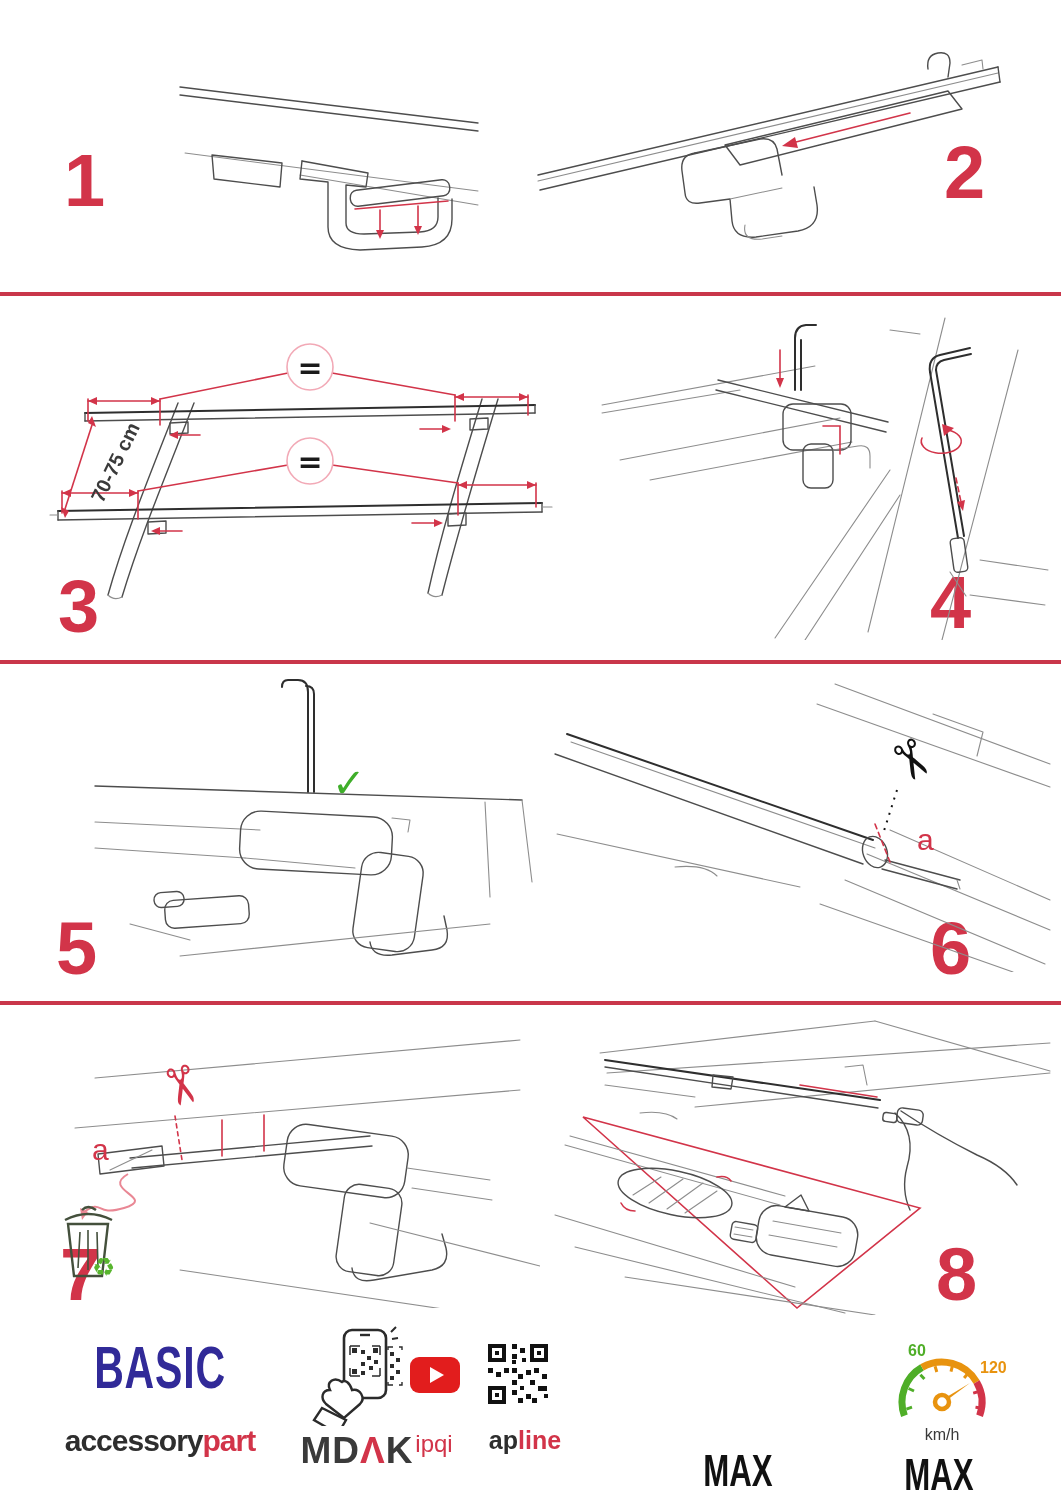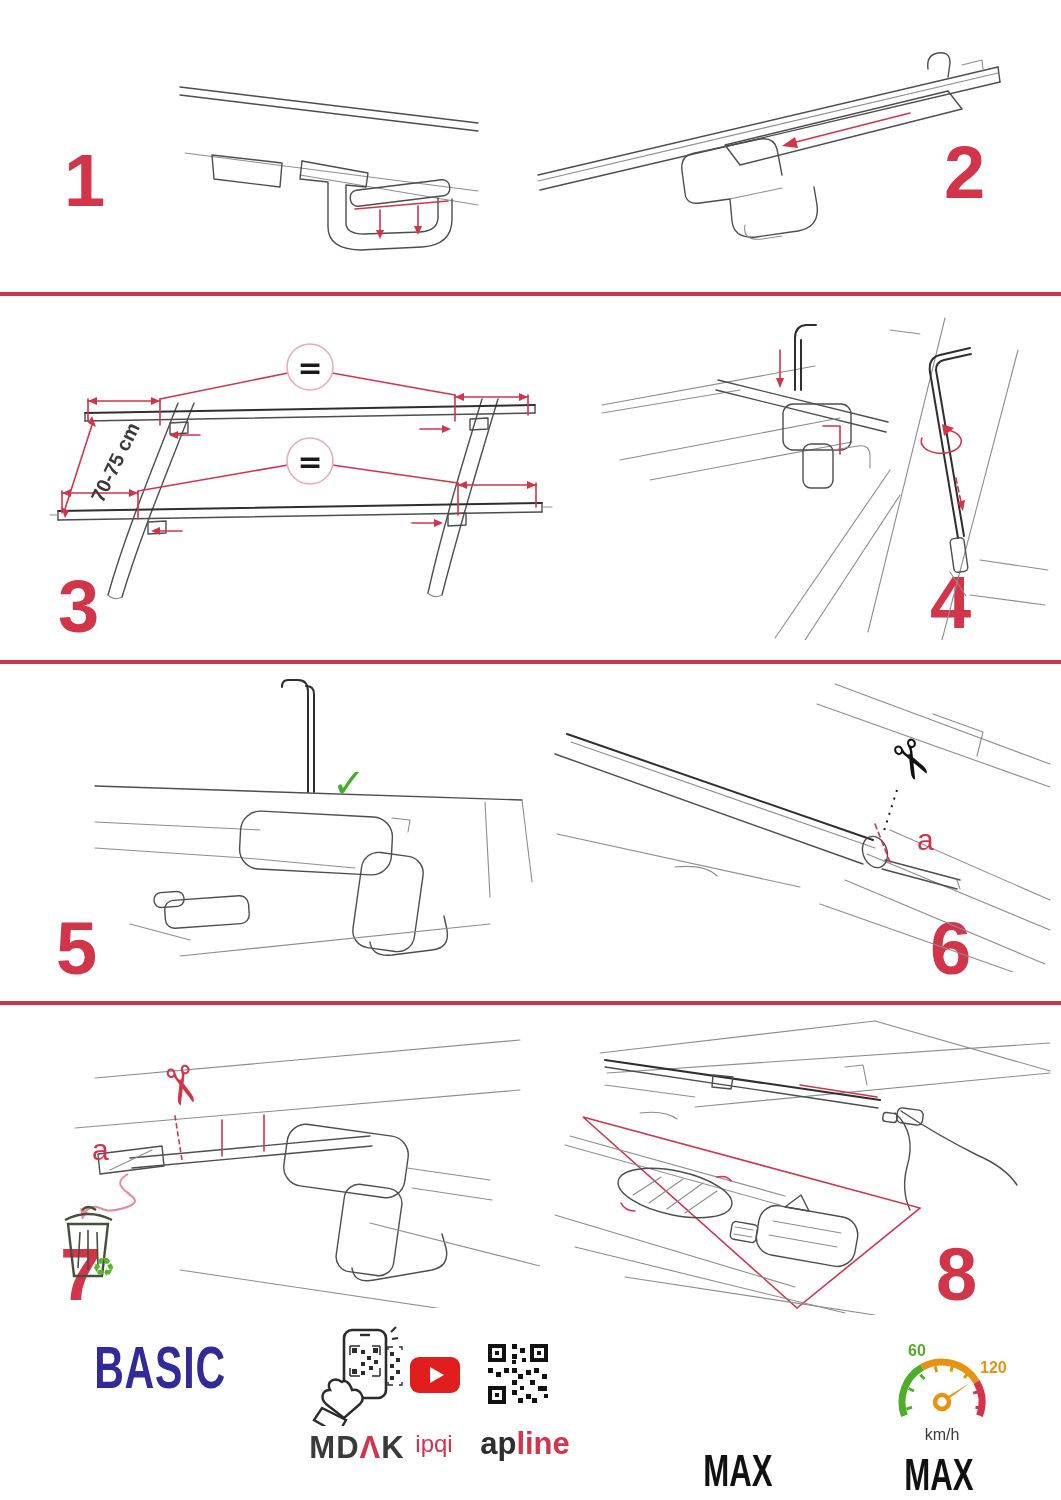--- a/index.html
+++ b/index.html
@@ -25,26 +25,26 @@
   .scis-r{font:52px "DejaVu Sans",sans-serif;fill:#d23449;}
   .recy{font:26px "DejaVu Sans",sans-serif;fill:#58b52e;}
   
   .basic{position:absolute;left:52px;top:1334px;width:216px;text-align:center;
          color:#312a98;font-size:50px;font-weight:bold;letter-spacing:1px;
          transform:scaleX(0.82) scaleY(1.18);transform-origin:center top;}
   .brandline{position:absolute;left:42px;top:1424px;width:236px;text-align:center;
              font-size:30px;font-weight:bold;letter-spacing:-1px;color:#2e2e2e;}
   .brandline .r{color:#d23449;}
   .mdak{position:absolute;left:282px;top:1430px;width:150px;text-align:center;
-        font-size:31px;font-weight:bold;letter-spacing:1px;color:#3a3a3a;}
+        font-size:37px;font-weight:bold;letter-spacing:1px;color:#3a3a3a;}
   .mdak .r{color:#d23449;}
   .ipqi{position:absolute;left:396px;top:1430px;width:76px;text-align:center;
         font-size:24px;color:#d23449;letter-spacing:0;}
   .apline{position:absolute;left:470px;top:1426px;width:110px;text-align:center;
-          font-size:31px;font-weight:bold;color:#2e2e2e;letter-spacing:0;}
+          font-size:25px;font-weight:bold;color:#2e2e2e;letter-spacing:0;}
   .apline .r{color:#d23449;}
   .maxlbl{position:absolute;text-align:center;color:#111111;font-size:40px;font-weight:bold;
           transform:scaleX(0.78) scaleY(1.12);transform-origin:center top;}
 </style>
 </head>
 <body>
 
 <div id="page">
 
   <div class="step-num" style="left:64px;top:144px;">1</div>
@@ -324,20 +324,21 @@
         <path class="red" d="M172,162 Q182,160 186,166" stroke-width="2.4"></path>
       <rect class="ln" x="212" y="196" width="100" height="50" rx="18" transform="rotate(10 262 221)"></rect>
       <path class="ln2" d="M228,206 L296,218 M224,220 L292,232"></path>
       <rect class="ln" x="186" y="208" width="26" height="18" rx="4" transform="rotate(10 199 217)"></rect>
       <path class="ln2" d="M190,212 L208,215 M189,219 L207,222"></path>
       <path class="ln" d="M240,192 L256,180 L264,196 Z"></path>
     </svg>
   </div>
 
   <div class="basic">BASIC</div>
+  <div class="brandline"><span>accessory</span><span class="r">part</span></div>
 
   <div class="art" style="left:312px;top:1326px;">
     <svg width="92" height="100" viewBox="0 0 92 100">
       <rect x="32" y="4" width="42" height="68" rx="8" stroke="#2b2b2b" stroke-width="2.6" fill="#fff"></rect>
       <path d="M48,9 L58,9" stroke="#2b2b2b" stroke-width="2.4"></path>
       <g fill="#2b2b2b">
         <path d="M40,22 h5 v5 h-5 Z M61,22 h5 v5 h-5 Z M40,43 h5 v5 h-5 Z"></path>
         <path d="M49,24 h4 v4 h-4 Z M55,30 h4 v4 h-4 Z M49,36 h4 v4 h-4 Z M57,40 h4 v4 h-4 Z M62,34 h4 v4 h-4 Z M49,45 h4 v4 h-4 Z"></path>
       </g>
       <path d="M38,20 h10 M38,20 v9 M68,20 h-8 M68,20 v9 M38,50 v-8 M38,50 h10 M68,50 v-8 M68,50 h-8" stroke="#2b2b2b" stroke-width="1.5" fill="none"></path>

